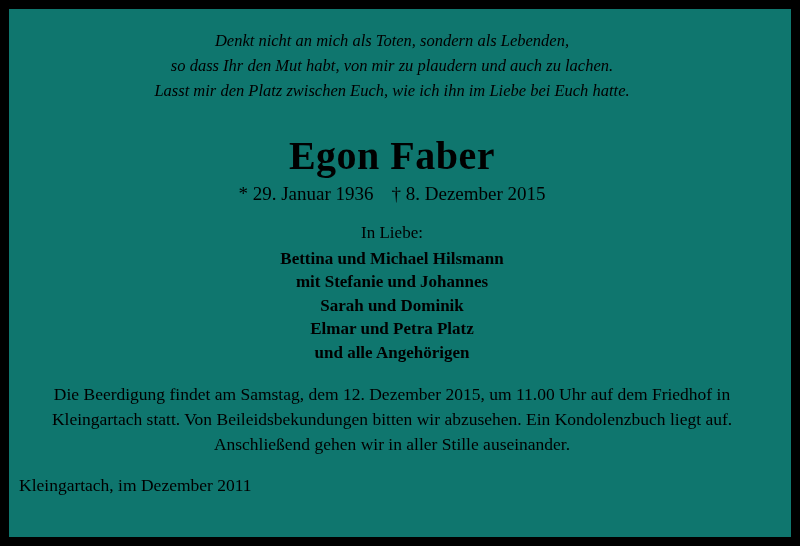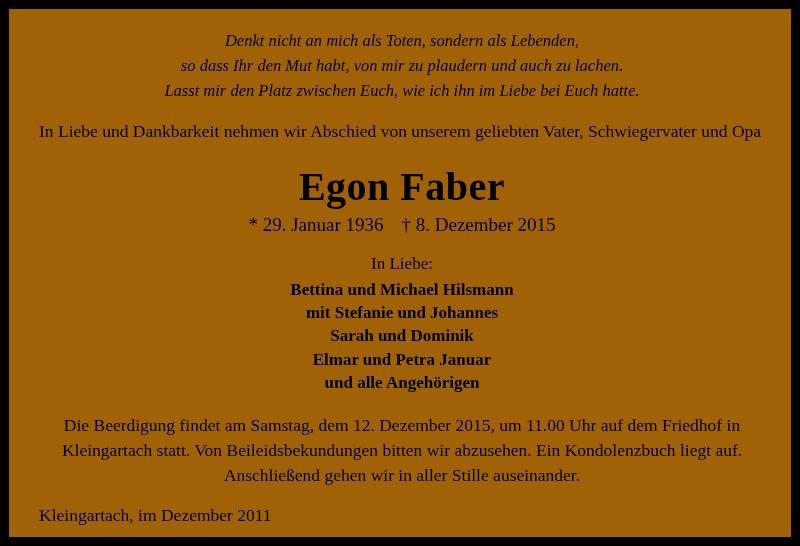--- a/index.html
+++ b/index.html
@@ -12,22 +12,22 @@
     background: #ffffff;
     font-family: "Liberation Serif", serif;
     color: #000000;
     overflow: hidden;
   }
   .obituary {
     box-sizing: border-box;
     width: 800px;
     height: 546px;
     border: 9px solid #000000;
-    background: #a16207;
-    padding: 14px 26px 10px 30px;
+    background: #0f766e;
+    padding: 14px 26px 10px 10px;
     display: flex;
     flex-direction: column;
   }
   .verse {
     text-align: center;
     font-style: italic;
     font-size: 16.5px;
     line-height: 1.50;
     margin: 6px 0 16px 0;
   }
@@ -88,34 +88,33 @@
 <body>
 
 <div class="obituary">
 
   <div class="verse">
     <div>Denkt nicht an mich als Toten, sondern als Lebenden,</div>
     <div>so dass Ihr den Mut habt, von mir zu plaudern und auch zu lachen.</div>
     <div>Lasst mir den Platz zwischen Euch, wie ich ihn im Liebe bei Euch hatte.</div>
   </div>
 
-  <div class="intro">In Liebe und Dankbarkeit nehmen wir Abschied von unserem geliebten Vater, Schwiegervater und Opa</div>
 
   <div class="name">Egon Faber</div>
 
   <div class="dates">
     <span>* 29. Januar 1936</span><span class="gap"></span><span>† 8. Dezember 2015</span>
   </div>
 
   <div class="family">
     <div class="lead">In Liebe:</div>
     <div class="member">Bettina und Michael Hilsmann</div>
     <div class="member">mit Stefanie und Johannes</div>
     <div class="member">Sarah und Dominik</div>
-    <div class="member">Elmar und Petra Januar</div>
+    <div class="member">Elmar und Petra Platz</div>
     <div class="member">und alle Angehörigen</div>
   </div>
 
   <div class="details">Die Beerdigung findet am Samstag, dem 12. Dezember 2015, um 11.00 Uhr auf dem Friedhof in Kleingartach statt. Von Beileidsbekundungen bitten wir abzusehen. Ein Kondolenzbuch liegt auf. Anschließend gehen wir in aller Stille auseinander.</div>
 
   <div class="place">Kleingartach, im Dezember 2011</div>
 
   <div class="spacer"></div>
 </div>
 

